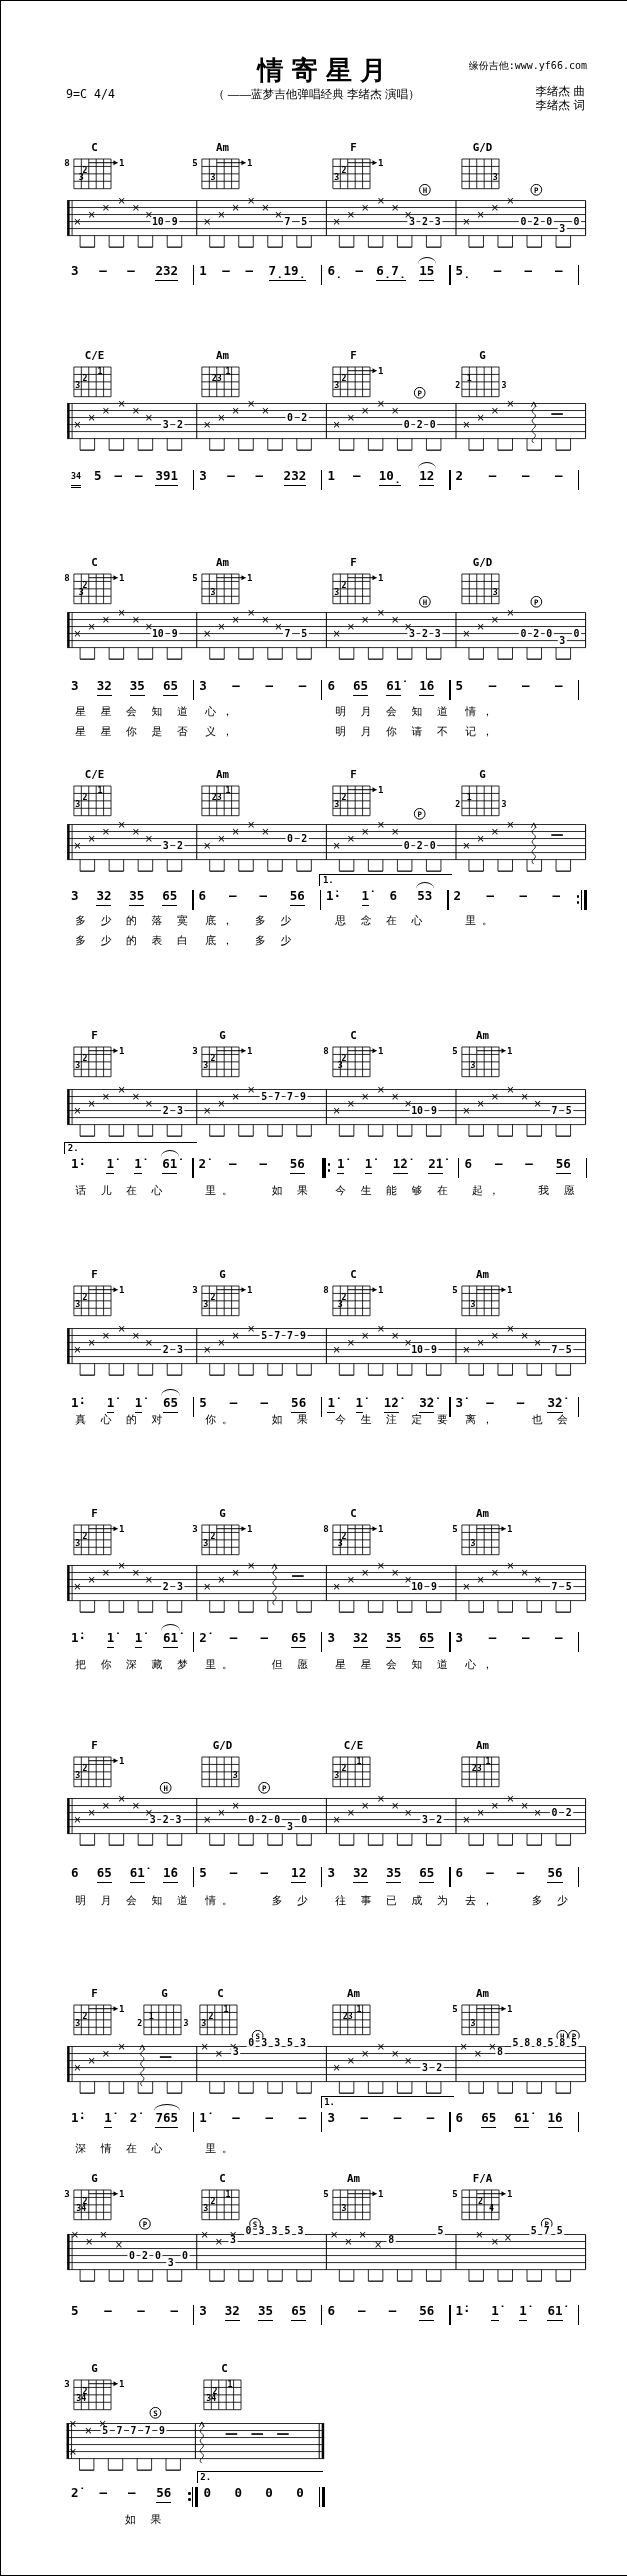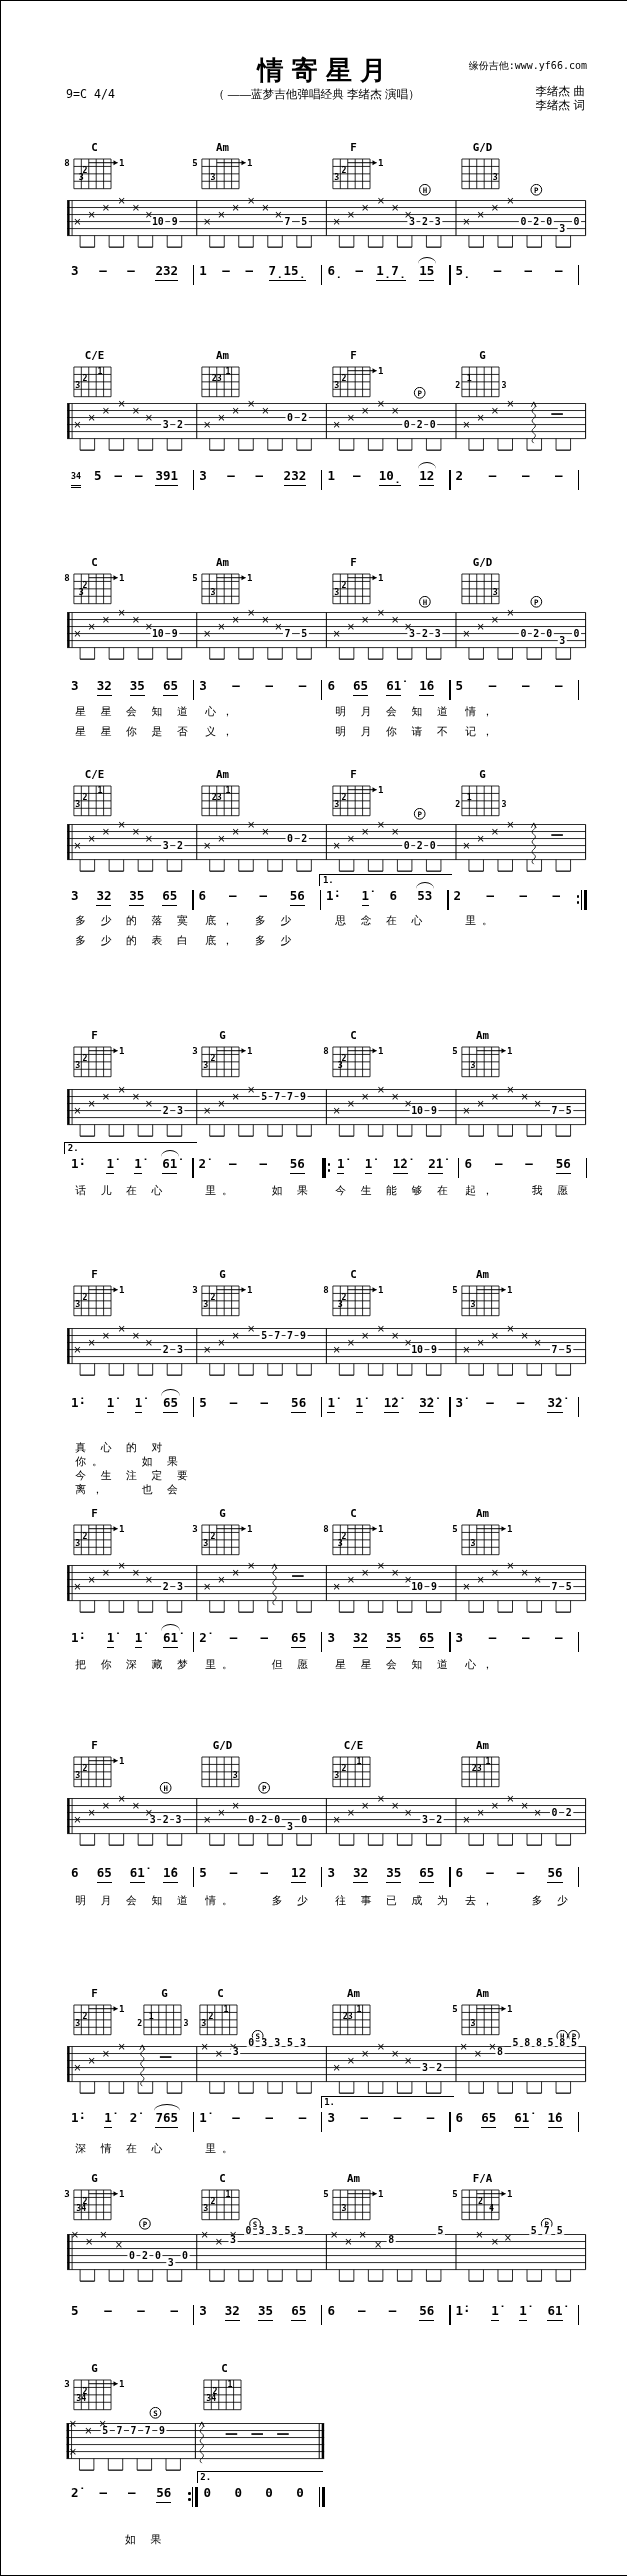--- a/index.html
+++ b/index.html
@@ -234,29 +234,29 @@
             <div class="tok">–</div>
             <div class="tok u1">232</div>
           </div>
           <div class="mbar">
             <div class="bl thin"></div>
           </div>
           <div class="mcell" style="width: 127px;">
             <div class="tok">1</div>
             <div class="tok">–</div>
             <div class="tok">–</div>
-            <div class="tok u1">7̣15̣</div>
+            <div class="tok u1">7̣19̣</div>
           </div>
           <div class="mbar">
             <div class="bl thin"></div>
           </div>
           <div class="mcell" style="width: 127px;">
             <div class="tok">6̣</div>
             <div class="tok">–</div>
-            <div class="tok u1">1̣7̣</div>
+            <div class="tok u1">6̣7̣</div>
             <div class="tok u1">15<div class="arc"></div></div>
           </div>
           <div class="mbar">
             <div class="bl thin"></div>
           </div>
           <div class="mcell" style="width: 127px;">
             <div class="tok">5̣</div>
             <div class="tok">–</div>
             <div class="tok">–</div>
             <div class="tok">–</div>
@@ -1154,21 +1154,21 @@
             <div class="tok u1">56</div>
           </div>
           <div class="mbar">
             <div class="bl thin"></div>
           </div>
         </div>
         <div class="lyrics" style="left: 66px; top: 154px; width: 521px;">
           <div class="lcell" style="width: 130px;">话 儿 在 心</div>
           <div class="lcell" style="width: 130px;">里。　　如 果</div>
           <div class="lcell" style="width: 130px;">今 生 能 够 在 一</div>
-          <div class="lcell" style="width: 130px;">起，　　我 愿</div>
+          <div class="lcell" style="width: 130px; text-align: center;">起，　　我 愿</div>
         </div>
       </div>
       <div class="system" style="top: 1268px; height: 174px;">
         <div class="chord" style="left: 63px; top: 0px;"><div class="cname">F</div><svg width="66" height="43" viewBox="0 0 80 52">
             <line x1="12" y1="6" x2="12" y2="42" stroke="#000" stroke-width="1"></line>
             <line x1="21" y1="6" x2="21" y2="42" stroke="#000" stroke-width="1"></line>
             <line x1="30" y1="6" x2="30" y2="42" stroke="#000" stroke-width="1"></line>
             <line x1="39" y1="6" x2="39" y2="42" stroke="#000" stroke-width="1"></line>
             <line x1="48" y1="6" x2="48" y2="42" stroke="#000" stroke-width="1"></line>
             <line x1="57" y1="6" x2="57" y2="42" stroke="#000" stroke-width="1"></line>
@@ -1374,21 +1374,21 @@
           <div class="mcell" style="width: 127px;">
             <div class="tok">3̇</div>
             <div class="tok">–</div>
             <div class="tok">–</div>
             <div class="tok u1">3̇2̇</div>
           </div>
           <div class="mbar">
             <div class="bl thin"></div>
           </div>
         </div>
-        <div class="lyrics" style="left: 66px; top: 172px; width: 521px; flex-direction: column;">
+        <div class="lyrics" style="left: 66px; top: 144px; width: 521px;">
           <div class="lcell" style="width: 130px;">真 心 的 对</div>
           <div class="lcell" style="width: 130px;">你。　　如 果</div>
           <div class="lcell" style="width: 130px;">今 生 注 定 要 分</div>
           <div class="lcell" style="width: 130px;">离，　　也 会</div>
         </div>
       </div>
       <div class="system" style="top: 1507px; height: 170px;">
         <div class="chord" style="left: 63px; top: 0px;"><div class="cname">F</div><svg width="66" height="43" viewBox="0 0 80 52">
             <line x1="12" y1="6" x2="12" y2="42" stroke="#000" stroke-width="1"></line>
             <line x1="21" y1="6" x2="21" y2="42" stroke="#000" stroke-width="1"></line>
@@ -2407,19 +2407,19 @@
             <div class="tok">0</div>
             <div class="tok">0</div>
             <div class="tok">0</div>
           </div>
           <div class="mbar">
             <div class="bl thin"></div>
             <div class="bl thick"></div>
           </div>
         </div>
         <div class="lyrics" style="left: 66px; top: 150px; width: 259px;">
-          <div class="lcell" style="width: 130px; margin-top: 20px;">　　　如 果</div>
+          <div class="lcell" style="width: 130px;">　　　如 果</div>
           <div class="lcell" style="width: 130px;"></div>
         </div>
       </div>
     </div>
 </div>
 
 
 </body></html>

